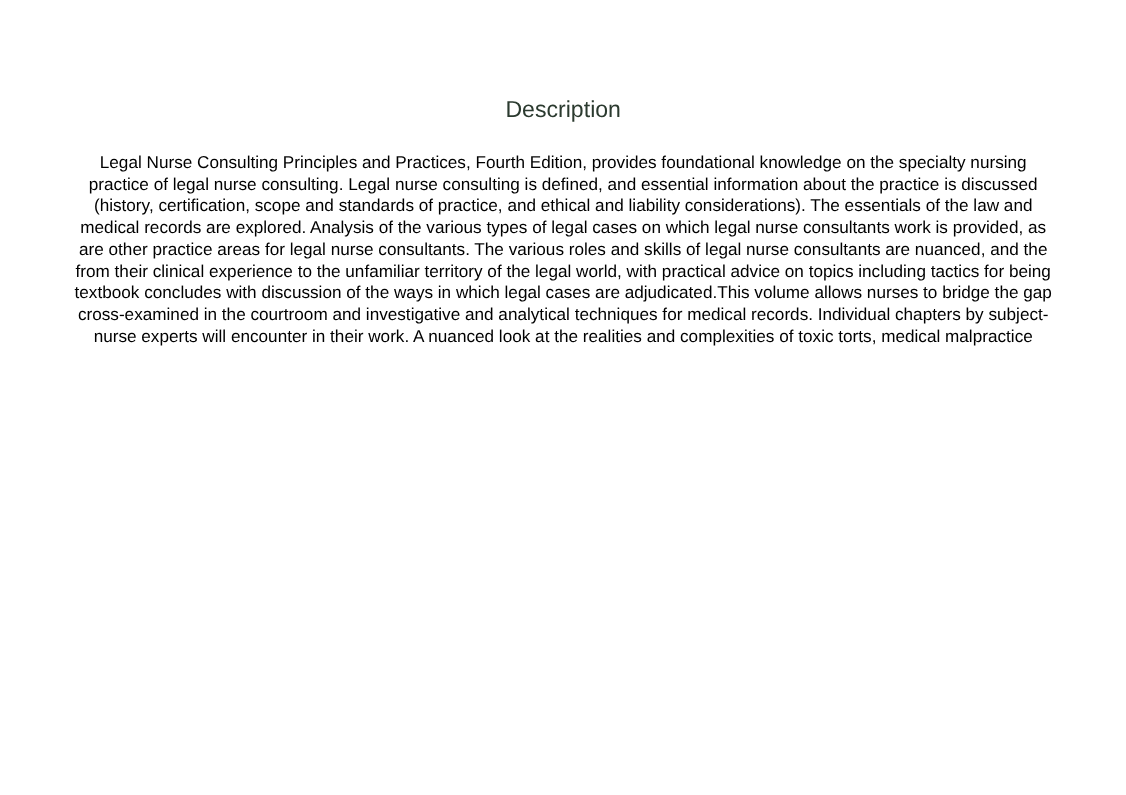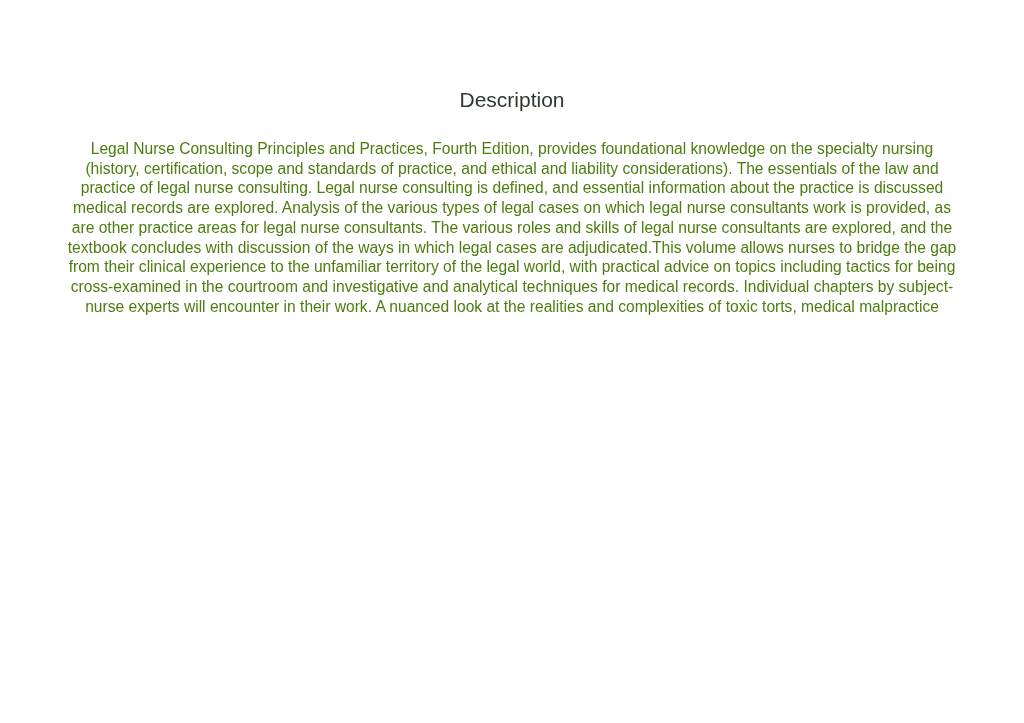--- a/index.html
+++ b/index.html
@@ -35,37 +35,37 @@
       margin: 0;
     }
     .body-text {
       position: absolute;
       left: 40px;
       top: 139px;
       width: 944px;
       text-align: center;
       font-size: 15.6px;
       line-height: 19.7px;
-      color: #4d7c0f;
+      color: #000000;
       margin: 0;
     }
     .line {
       display: block;
       white-space: nowrap;
     }
   </style>
 </head>
 <body>
 
 <div class="page">
   <h1 class="title">Description</h1>
   <p class="body-text">
     <span class="line">Legal Nurse Consulting Principles and Practices, Fourth Edition, provides foundational knowledge on the specialty nursing</span>
+    <span class="line">practice of legal nurse consulting. Legal nurse consulting is defined, and essential information about the practice is discussed</span>
     <span class="line">(history, certification, scope and standards of practice, and ethical and liability considerations). The essentials of the law and</span>
-    <span class="line">practice of legal nurse consulting. Legal nurse consulting is defined, and essential information about the practice is discussed</span>
     <span class="line">medical records are explored. Analysis of the various types of legal cases on which legal nurse consultants work is provided, as</span>
-    <span class="line">are other practice areas for legal nurse consultants. The various roles and skills of legal nurse consultants are explored, and the</span>
+    <span class="line">are other practice areas for legal nurse consultants. The various roles and skills of legal nurse consultants are nuanced, and the</span>
+    <span class="line">from their clinical experience to the unfamiliar territory of the legal world, with practical advice on topics including tactics for being</span>
     <span class="line">textbook concludes with discussion of the ways in which legal cases are adjudicated.This volume allows nurses to bridge the gap</span>
-    <span class="line">from their clinical experience to the unfamiliar territory of the legal world, with practical advice on topics including tactics for being</span>
     <span class="line">cross-examined in the courtroom and investigative and analytical techniques for medical records. Individual chapters by subject-</span>
     <span class="line">nurse experts will encounter in their work. A nuanced look at the realities and complexities of toxic torts, medical malpractice</span>
   </p>
 </div>
 
 </body></html>

